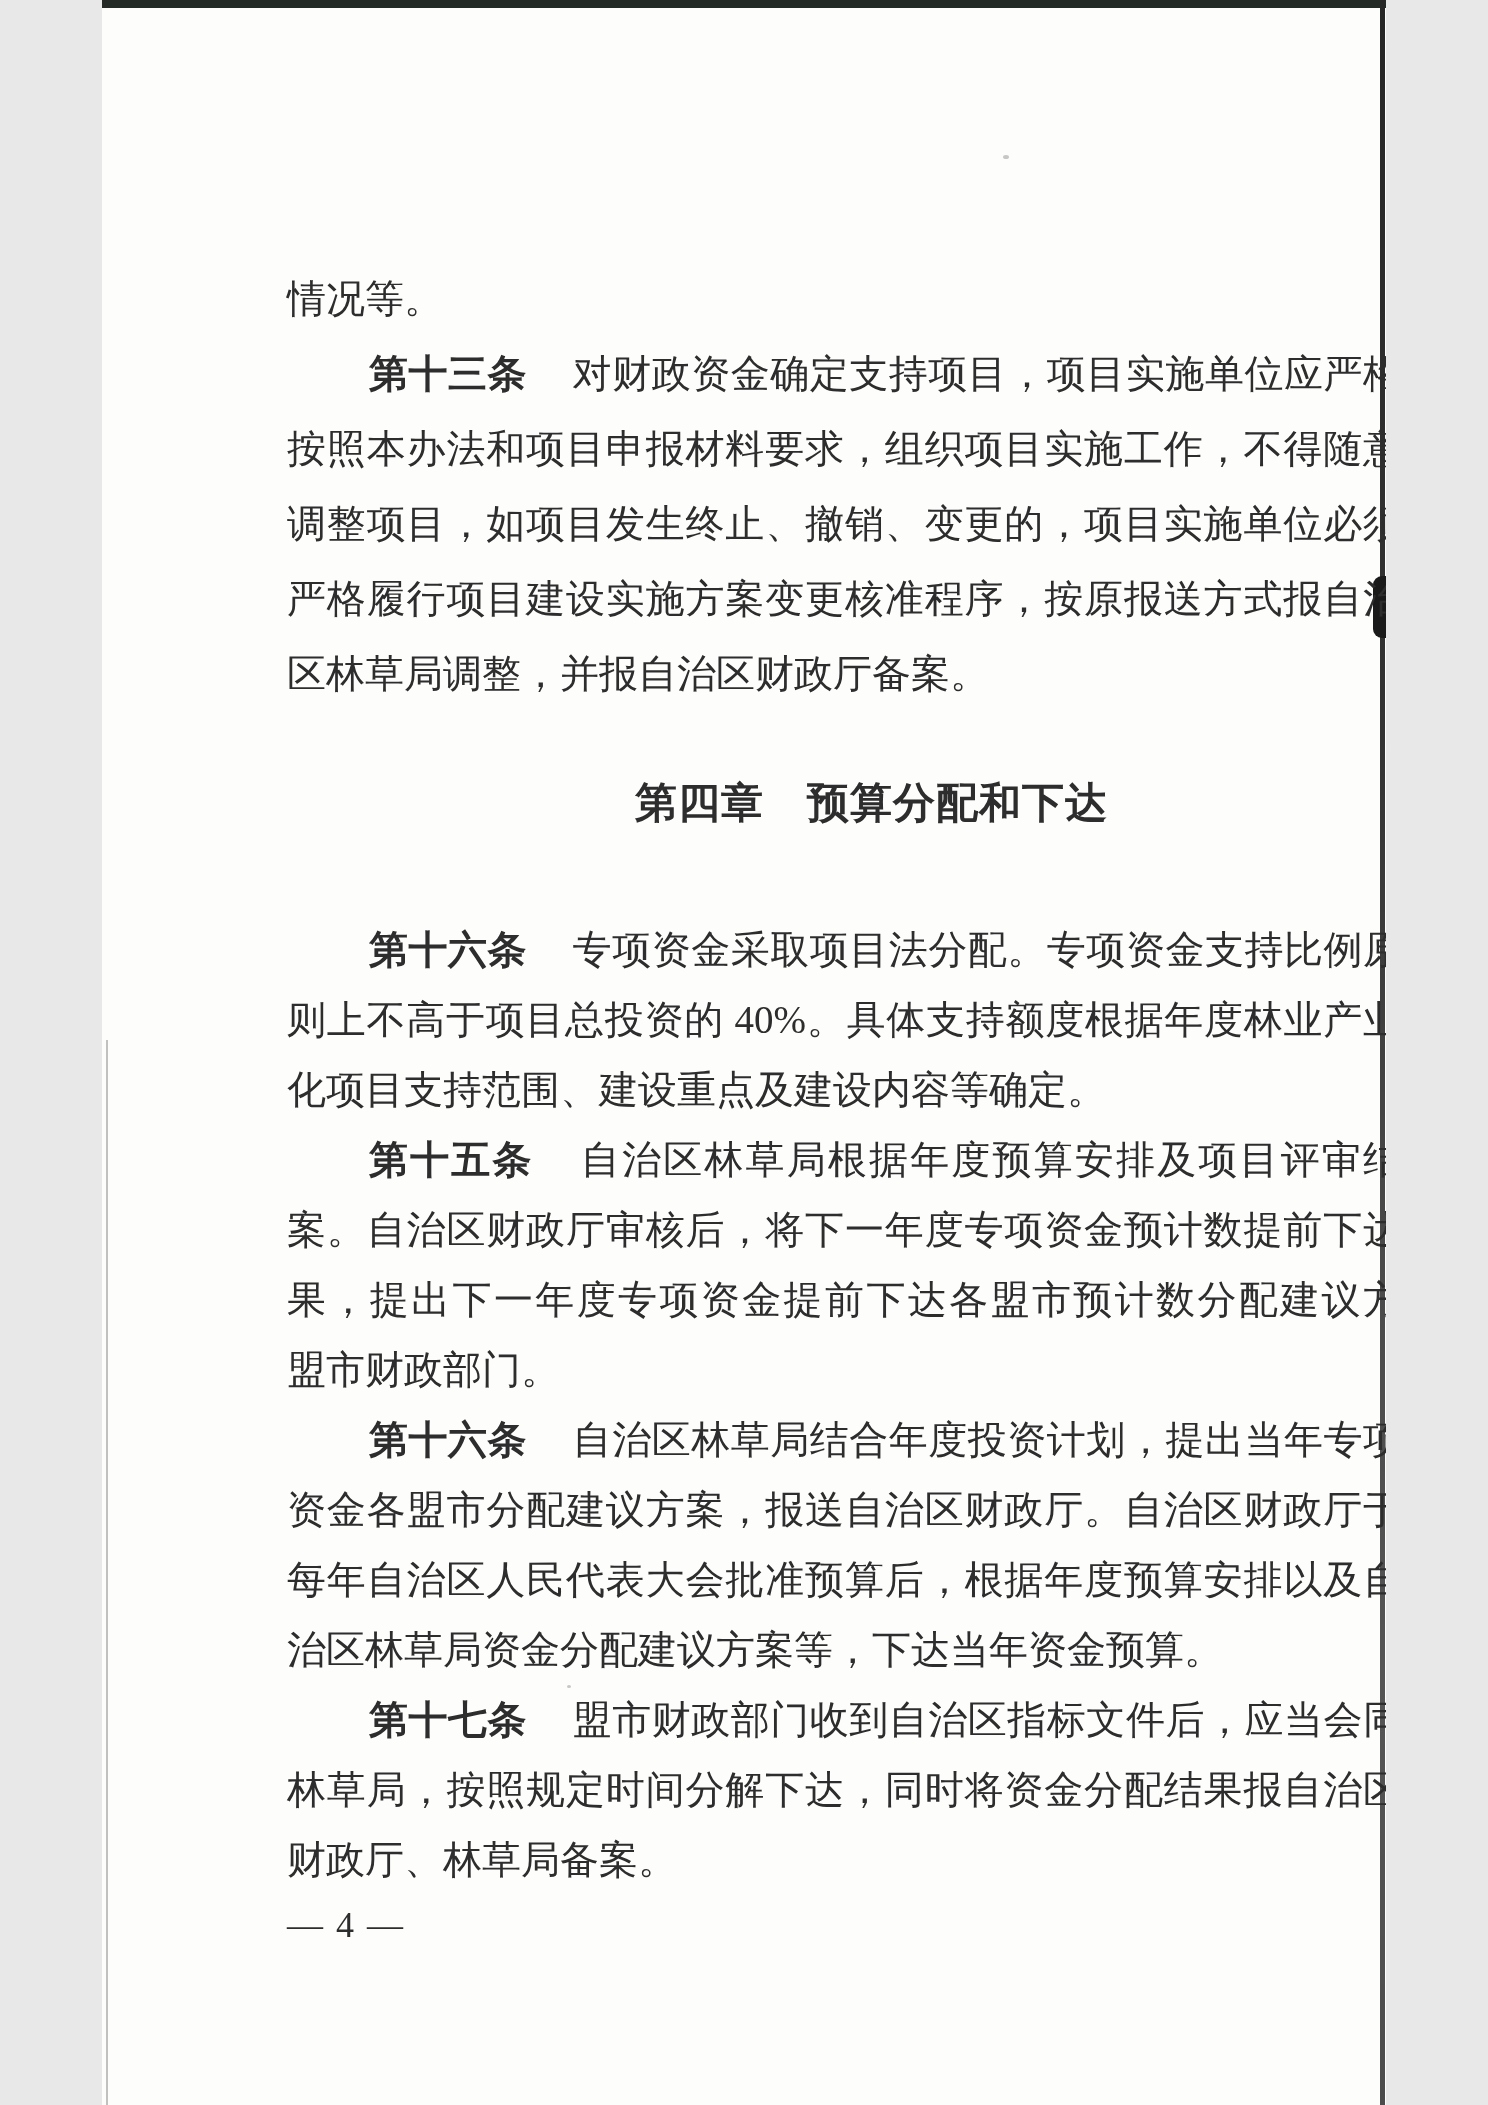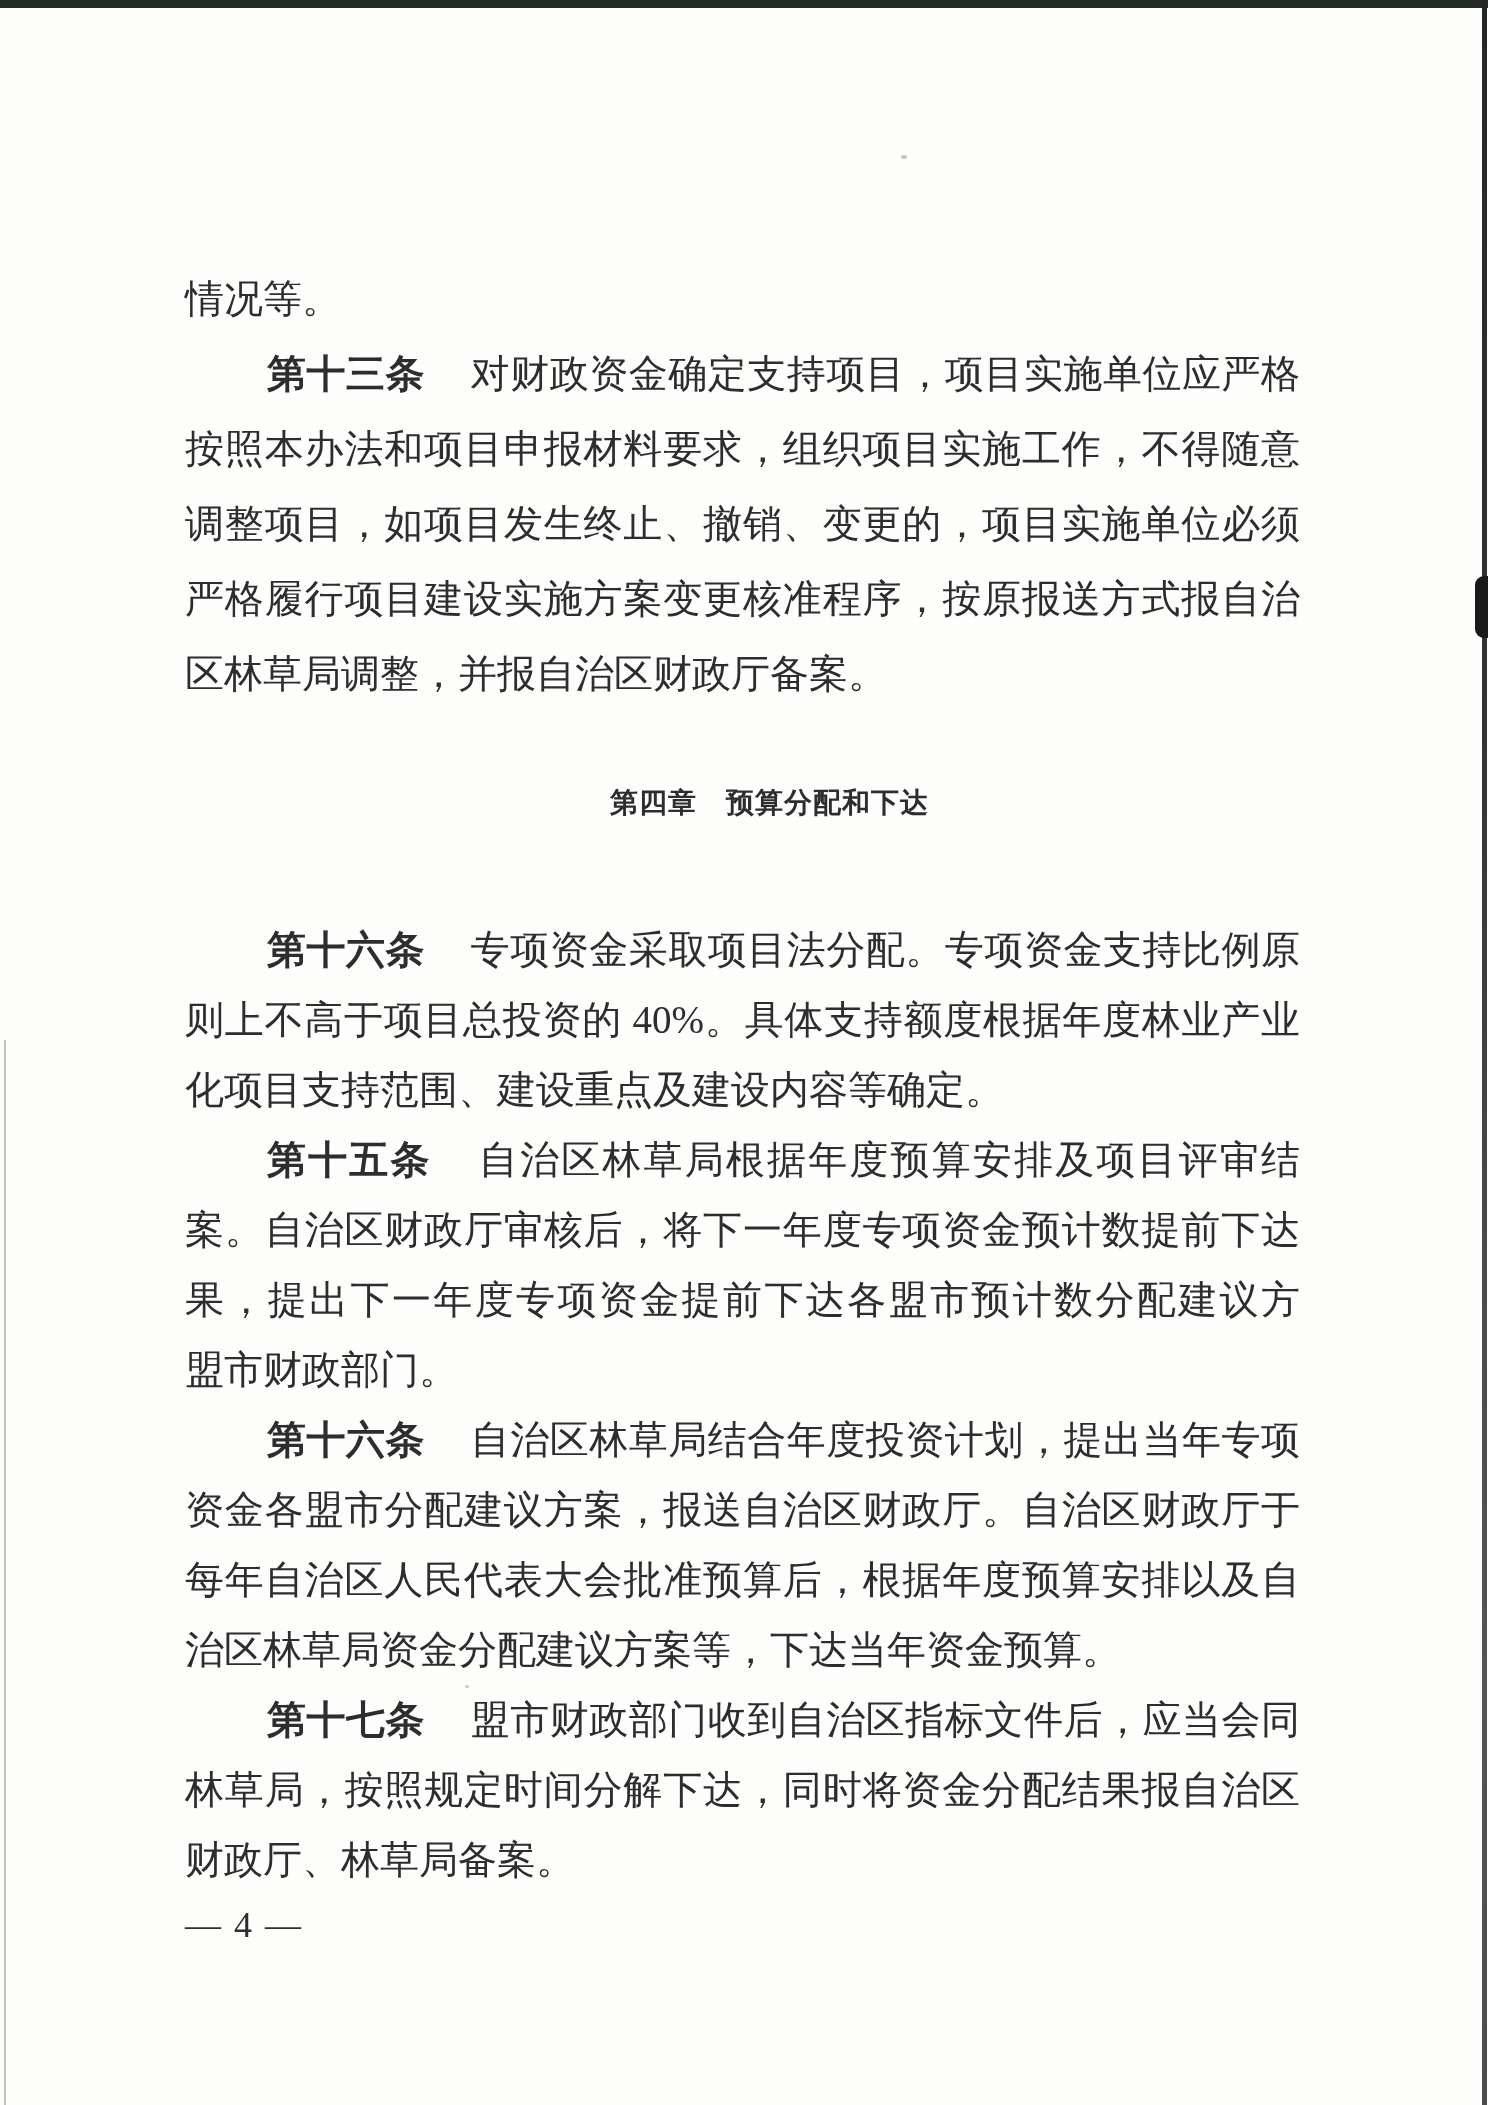--- a/index.html
+++ b/index.html
@@ -1,18 +1,18 @@
 <!DOCTYPE html>
 <html><head>
 <meta charset="utf-8">
 <style>
   html,body{margin:0;padding:0;background:#e8e8e8;}
   .page{
     position:relative;
-    width:1488px;height:2105px;
+    width:1284px;height:2105px;
     margin:0 auto;
     background:#fdfdfc;
     overflow:hidden;
     font-family:"Liberation Serif","DejaVu Serif",serif;
     color:#2d2d2d;
   }
   
   .top-band{position:absolute;top:0;left:0;width:100%;height:8px;background:#242a25;}
   .right-line{
     position:absolute;top:0;right:1px;width:5px;height:2105px;
@@ -46,21 +46,21 @@
   .gap{display:inline-block;width:45px;}
   .art-label{
     font-family:"Liberation Sans","DejaVu Sans",sans-serif;
     font-weight:700;
   }
   .chapter-heading{
     height:75px;line-height:75px;
     margin-top:54px;margin-left:54px;
     text-align:center;
     font-family:"Liberation Sans","DejaVu Sans",sans-serif;
-    font-weight:700;font-size:28px;letter-spacing:1px;
+    font-weight:700;font-size:42px;letter-spacing:1px;
   }
   .sec-b{margin-top:75px;}
   .page-number{
     margin-top:10px;height:40px;line-height:40px;
     font-size:36px;letter-spacing:2px;text-align:left;
   }
 </style>
 </head>
 <body>
 

